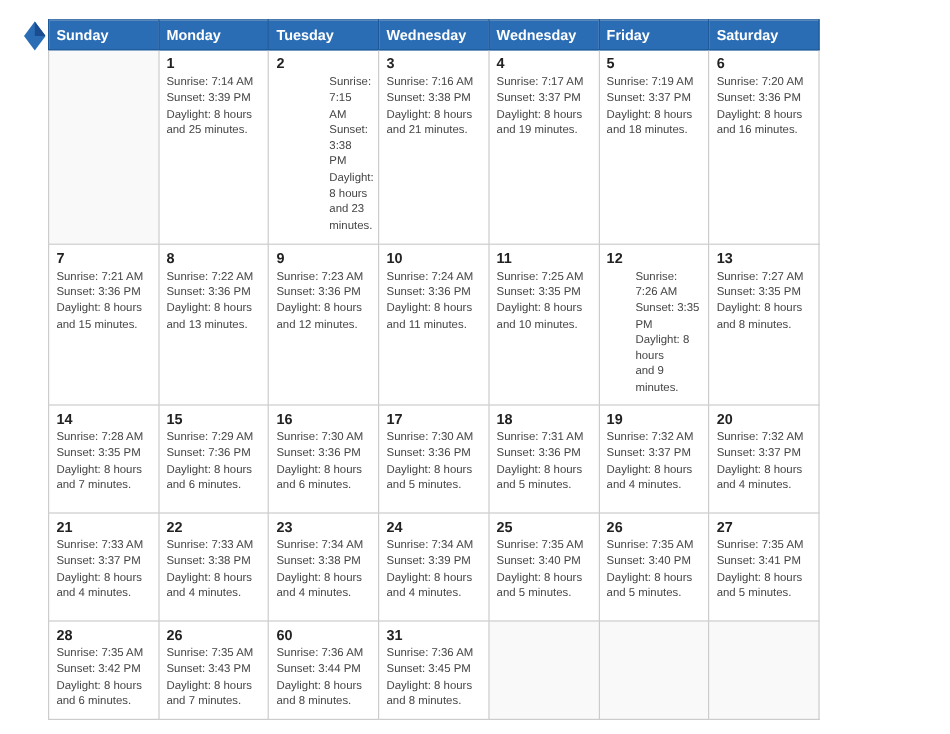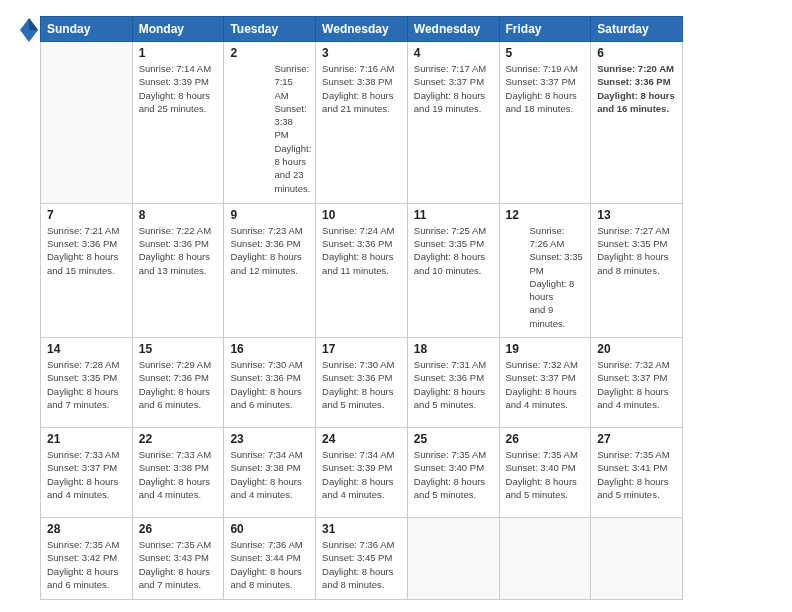--- a/index.html
+++ b/index.html
@@ -170,21 +170,21 @@
           </td>
           <td>
             <div class="day-number">5</div>
             <div class="day-info" style="white-space: pre-line;">Sunrise: 7:19 AM
 Sunset: 3:37 PM
 Daylight: 8 hours
 and 18 minutes.</div>
           </td>
           <td>
             <div class="day-number">6</div>
-            <div class="day-info" style="white-space: pre-line; font-weight: bold;">Sunrise: 7:20 AM
+            <div class="day-info" style="white-space: pre-line;">Sunrise: 7:20 AM
 Sunset: 3:36 PM
 Daylight: 8 hours
 and 16 minutes.</div>
           </td>
         </tr>
         <tr>
           <td>
             <div class="day-number">7</div>
             <div class="day-info" style="white-space: pre-line;">Sunrise: 7:21 AM
 Sunset: 3:36 PM

